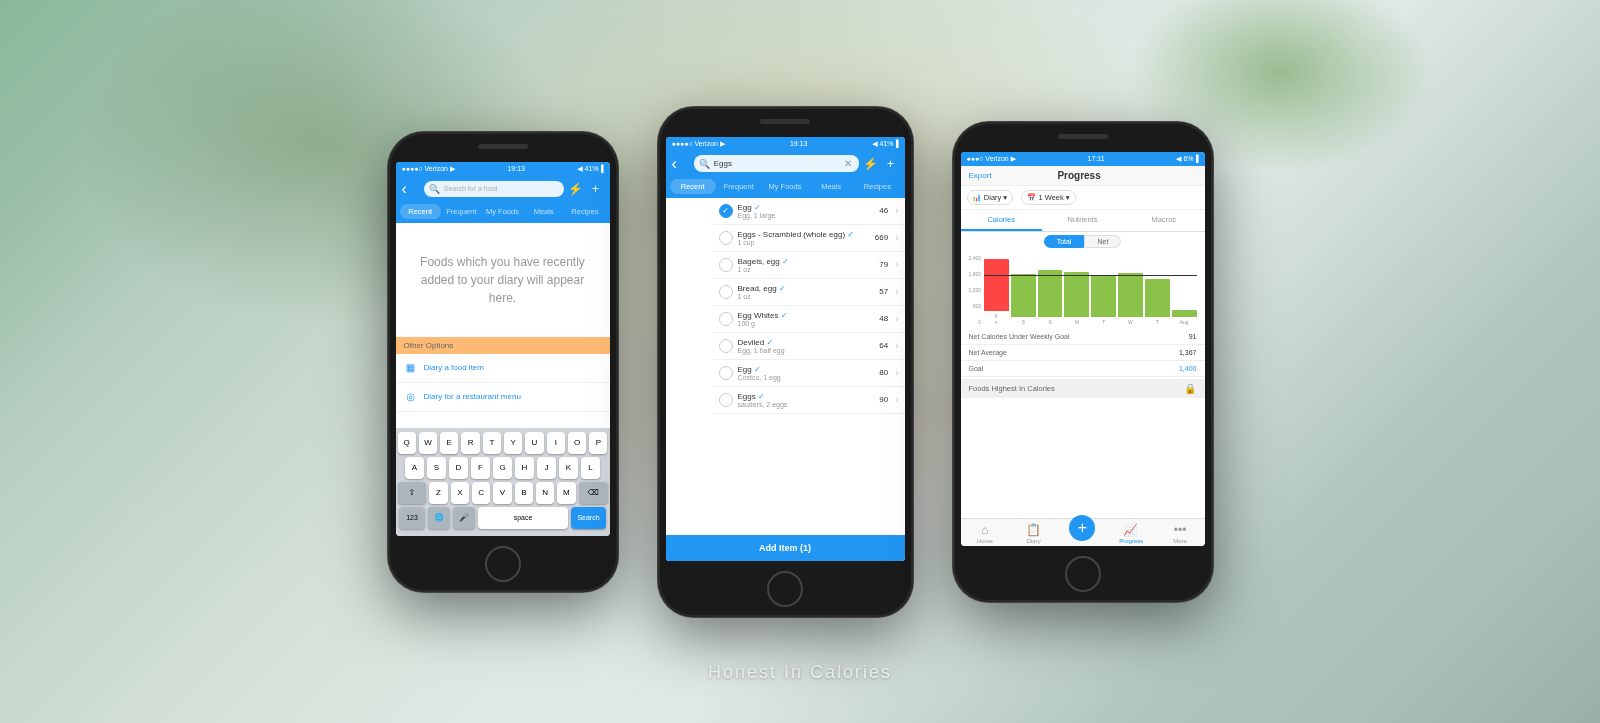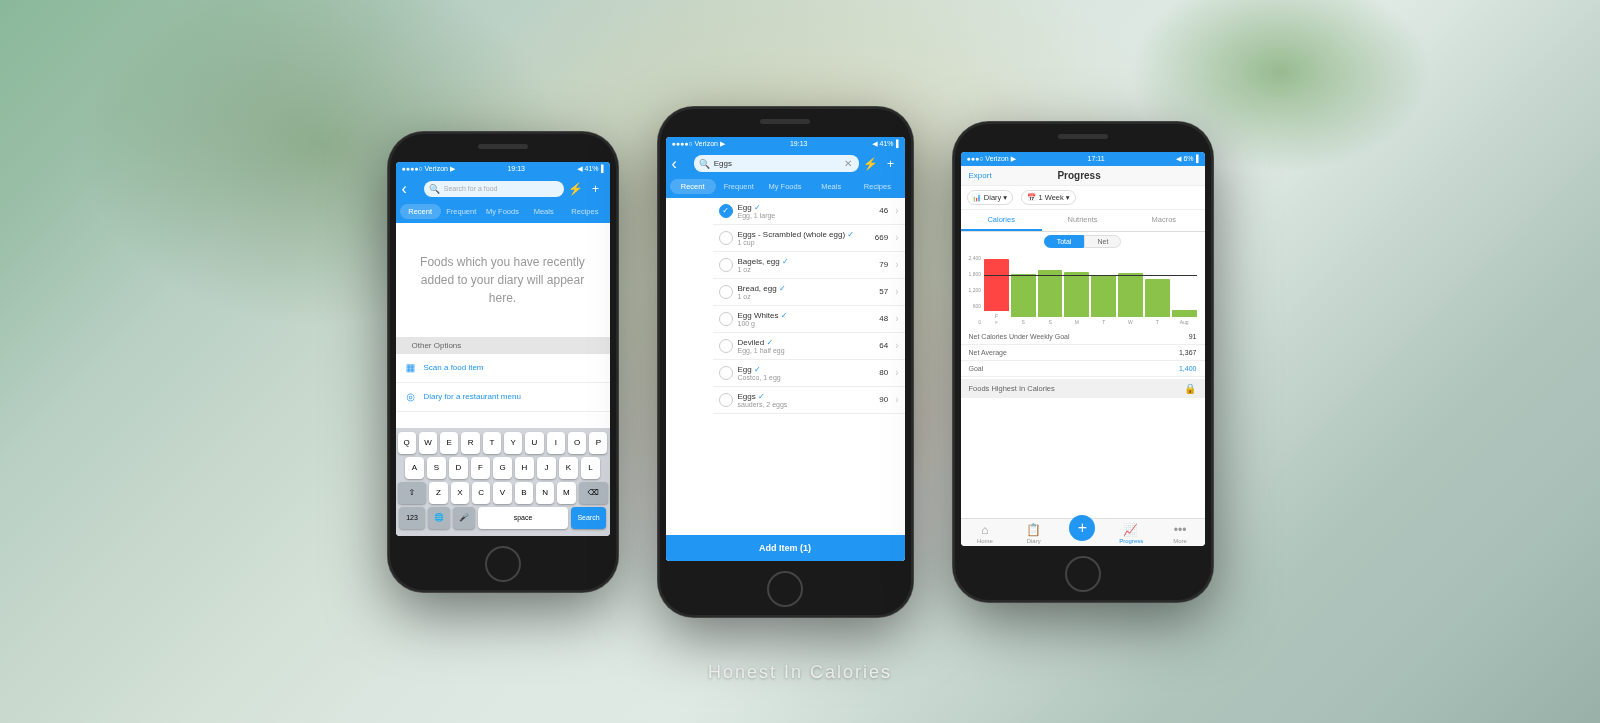--- a/index.html
+++ b/index.html
@@ -196,22 +196,22 @@
     .empty-state {
       text-align: center;
       padding: 30px 20px;
       color: #999;
       font-size: 12px;
       line-height: 1.5;
     }
 
     
     .section-header {
-      background: #e5e5e5;
-      padding: 4px 16px;
+      background: #fdba74;
+      padding: 4px 8px;
       font-size: 8px;
       color: #666;
     }
 
     .menu-item {
       padding: 7px 8px;
       font-size: 8px;
       color: #2196F3;
       border-bottom: 1px solid #eee;
       display: flex;
@@ -643,21 +643,21 @@
           <div class="tab">Recipes</div>
         </div>
 
         <div class="empty-state">
           <span>Foods which you have recently added to your diary will appear here.</span>
         </div>
 
         <div class="section-header">Other Options</div>
         <div class="menu-item">
           <span class="menu-item-icon">▦</span>
-          <span>Scan a food item</span>
+          <span>Diary a food item</span>
         </div>
         <div class="menu-item">
           <span class="menu-item-icon">◎</span>
           <span>Diary for a restaurant menu</span>
         </div>
 
         <div class="keyboard" style="margin-top:auto;">
           <div class="key-row">
             <div class="key">Q</div>
             <div class="key">W</div>

